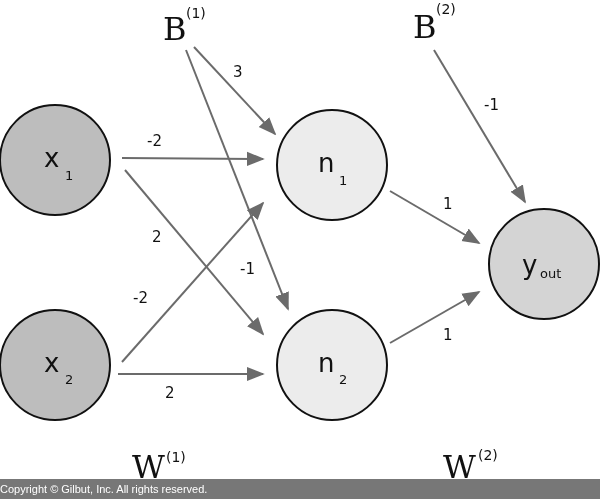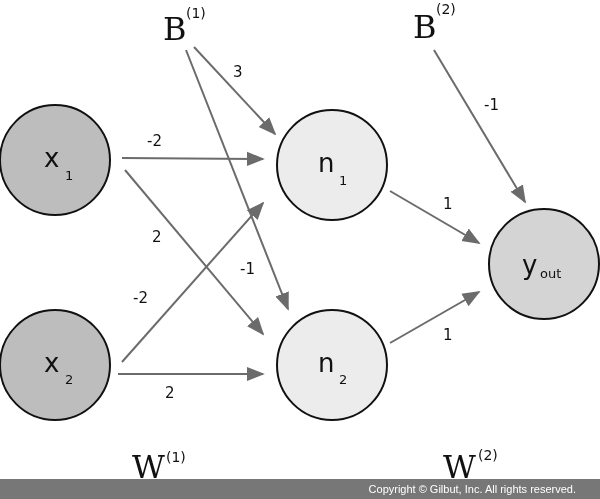--- a/index.html
+++ b/index.html
@@ -5,21 +5,21 @@
   html, body { margin: 0; padding: 0; background: #ffffff; }
   #stage { position: relative; width: 600px; height: 499px; overflow: hidden; background: #fff; }
   svg { position: absolute; left: 0; top: 0; }
   .node-label { font-family: "DejaVu Sans", sans-serif; font-size: 26px; fill: #111; }
   .node-sub { font-family: "DejaVu Sans", sans-serif; font-size: 13px; fill: #111; }
   .w-label { font-family: "DejaVu Sans", sans-serif; font-size: 15px; fill: #111; }
   .serif-big { font-family: "DejaVu Serif", serif; font-size: 32px; fill: #111; }
   .serif-sup { font-family: "DejaVu Sans", sans-serif; font-size: 14px; fill: #111; }
   #footer { position: absolute; left: 0; top: 479px; width: 600px; height: 20px; background: #777777;
             color: #ffffff; font-family: "Liberation Sans", sans-serif; font-size: 11px;
-            line-height: 20px; text-align: right; box-sizing: border-box; padding-right: 24px; }
+            line-height: 20px; text-align: left; box-sizing: border-box; padding-right: 12px; }
 </style>
 </head>
 <body>
 
 <div id="stage">
 <svg width="600" height="499" viewBox="0 0 600 499">
   <defs>
     <marker id="arrow" viewBox="0 0 10 10" refX="9" refY="5" markerWidth="9" markerHeight="9" orient="auto-start-reverse">
       <path d="M0,1 L10,5 L0,9 z" fill="#6b6b6b"></path>
     </marker>

